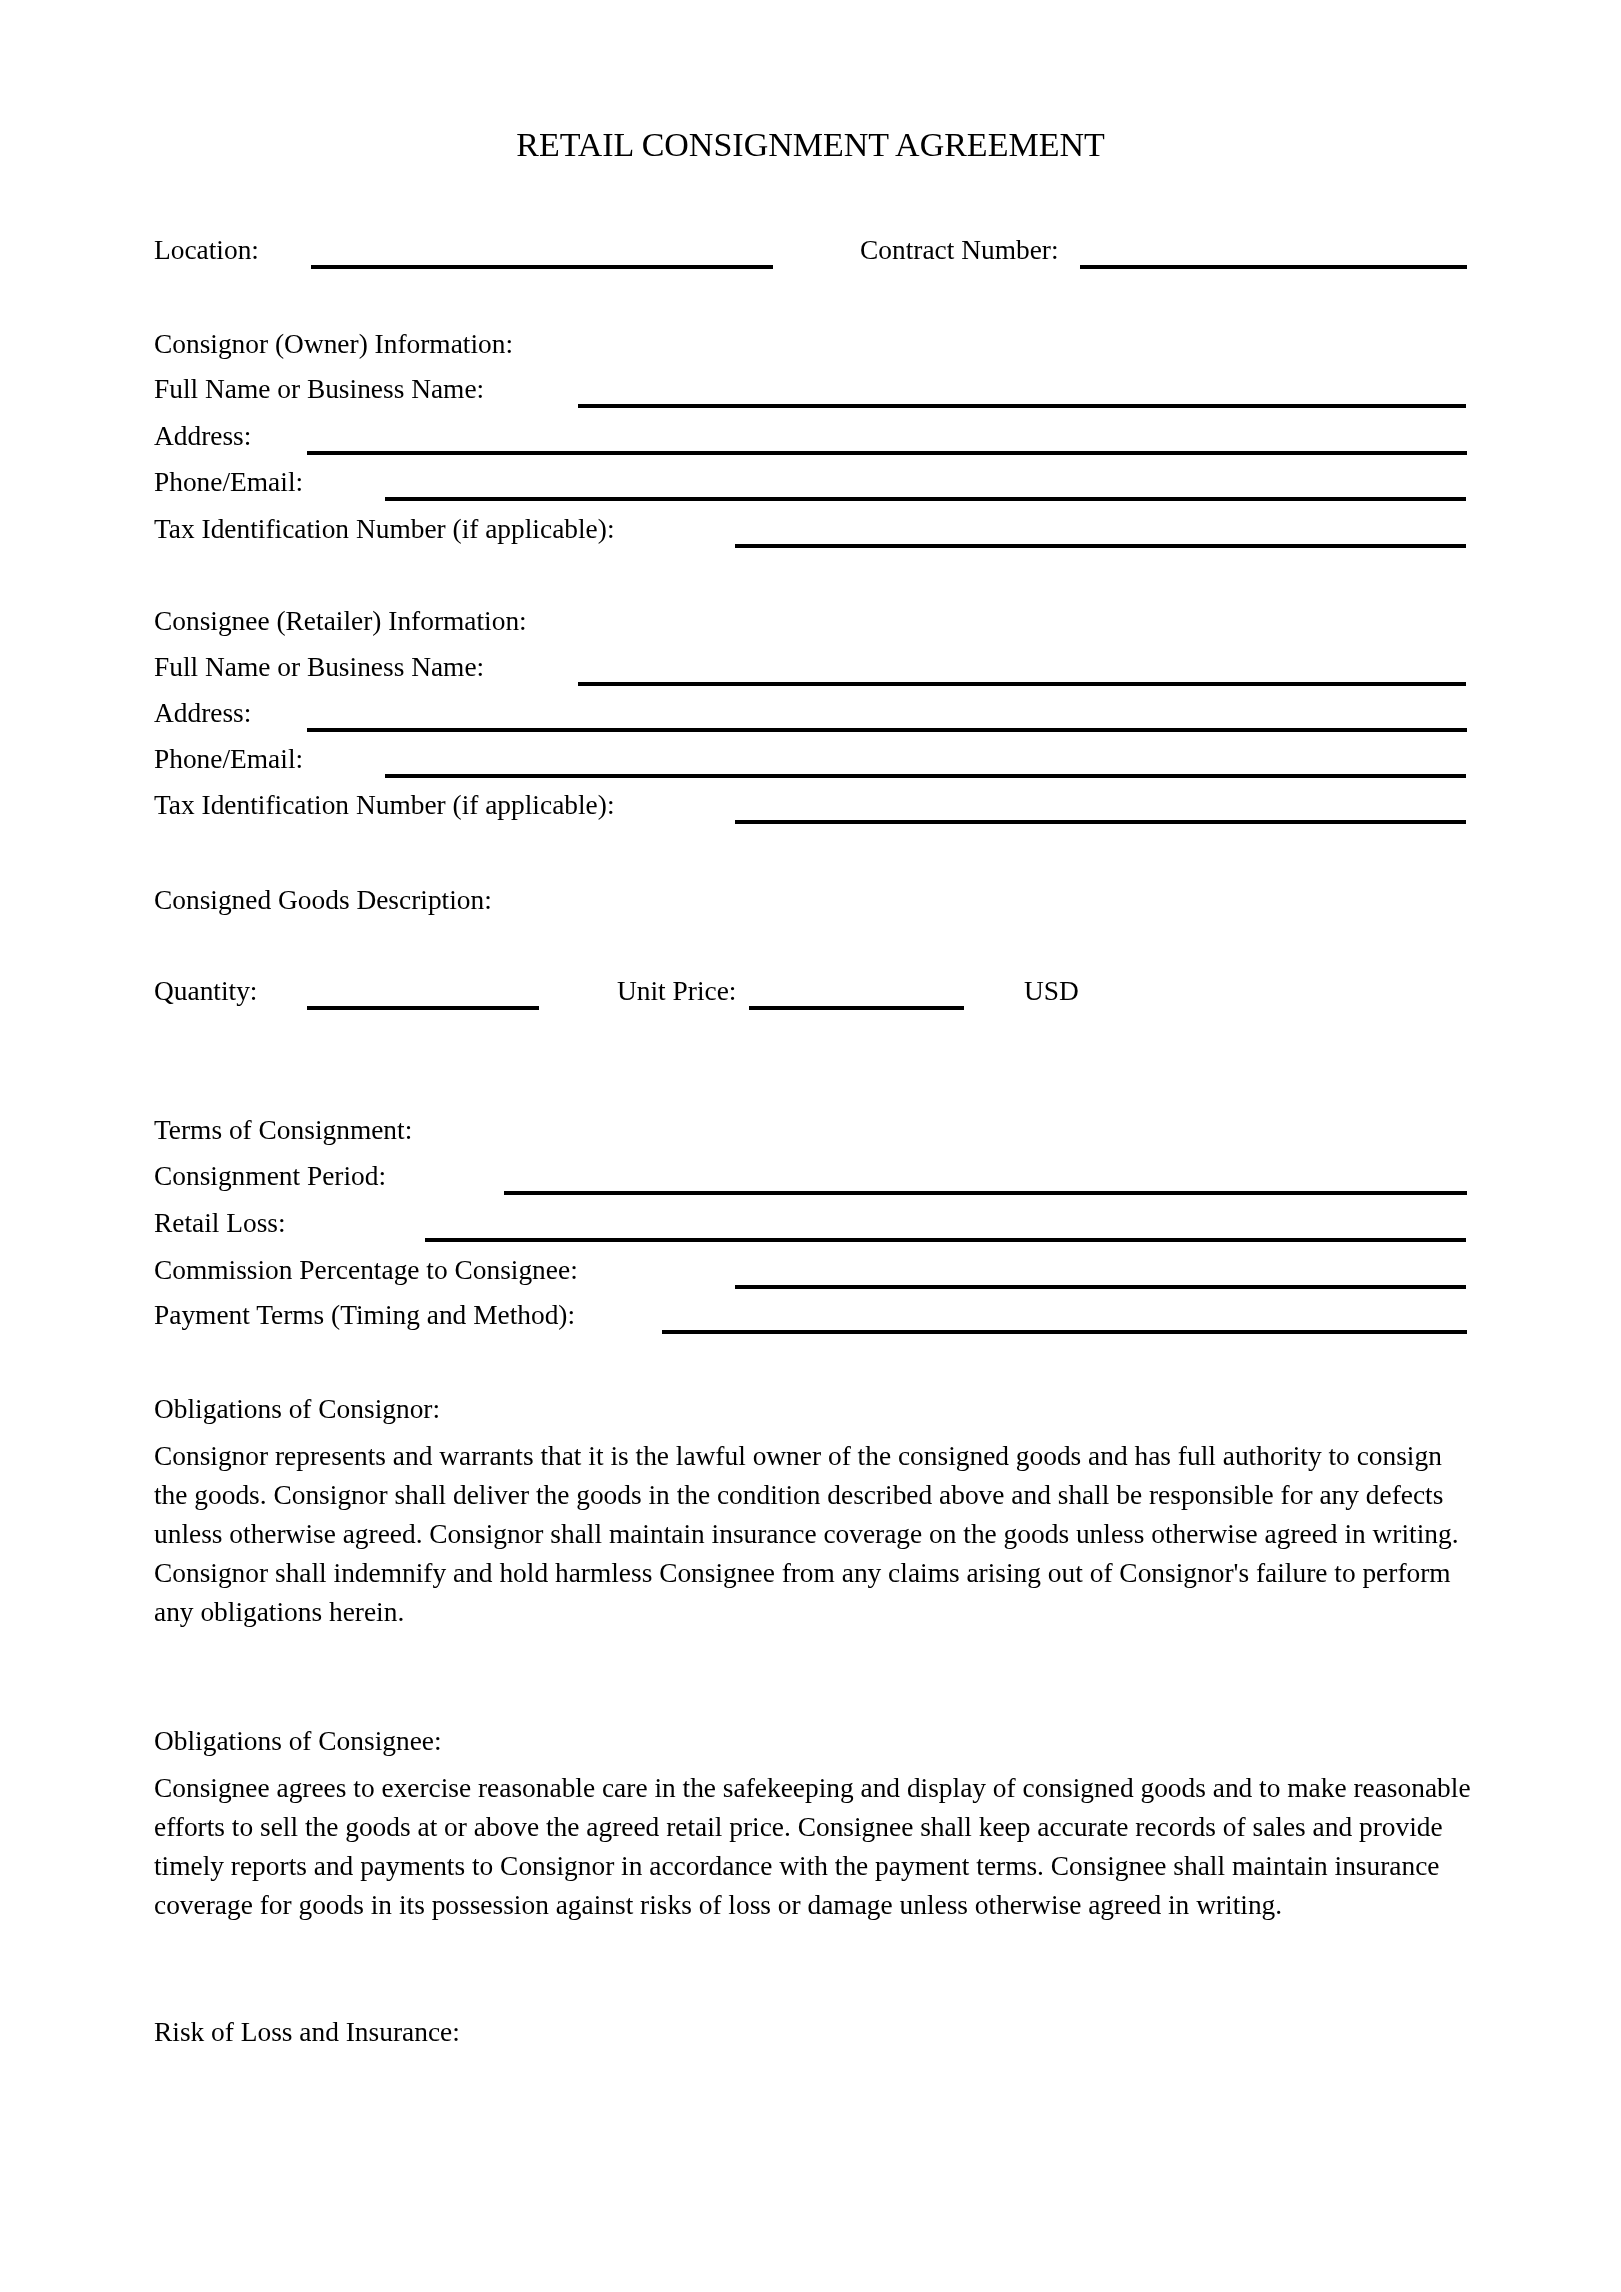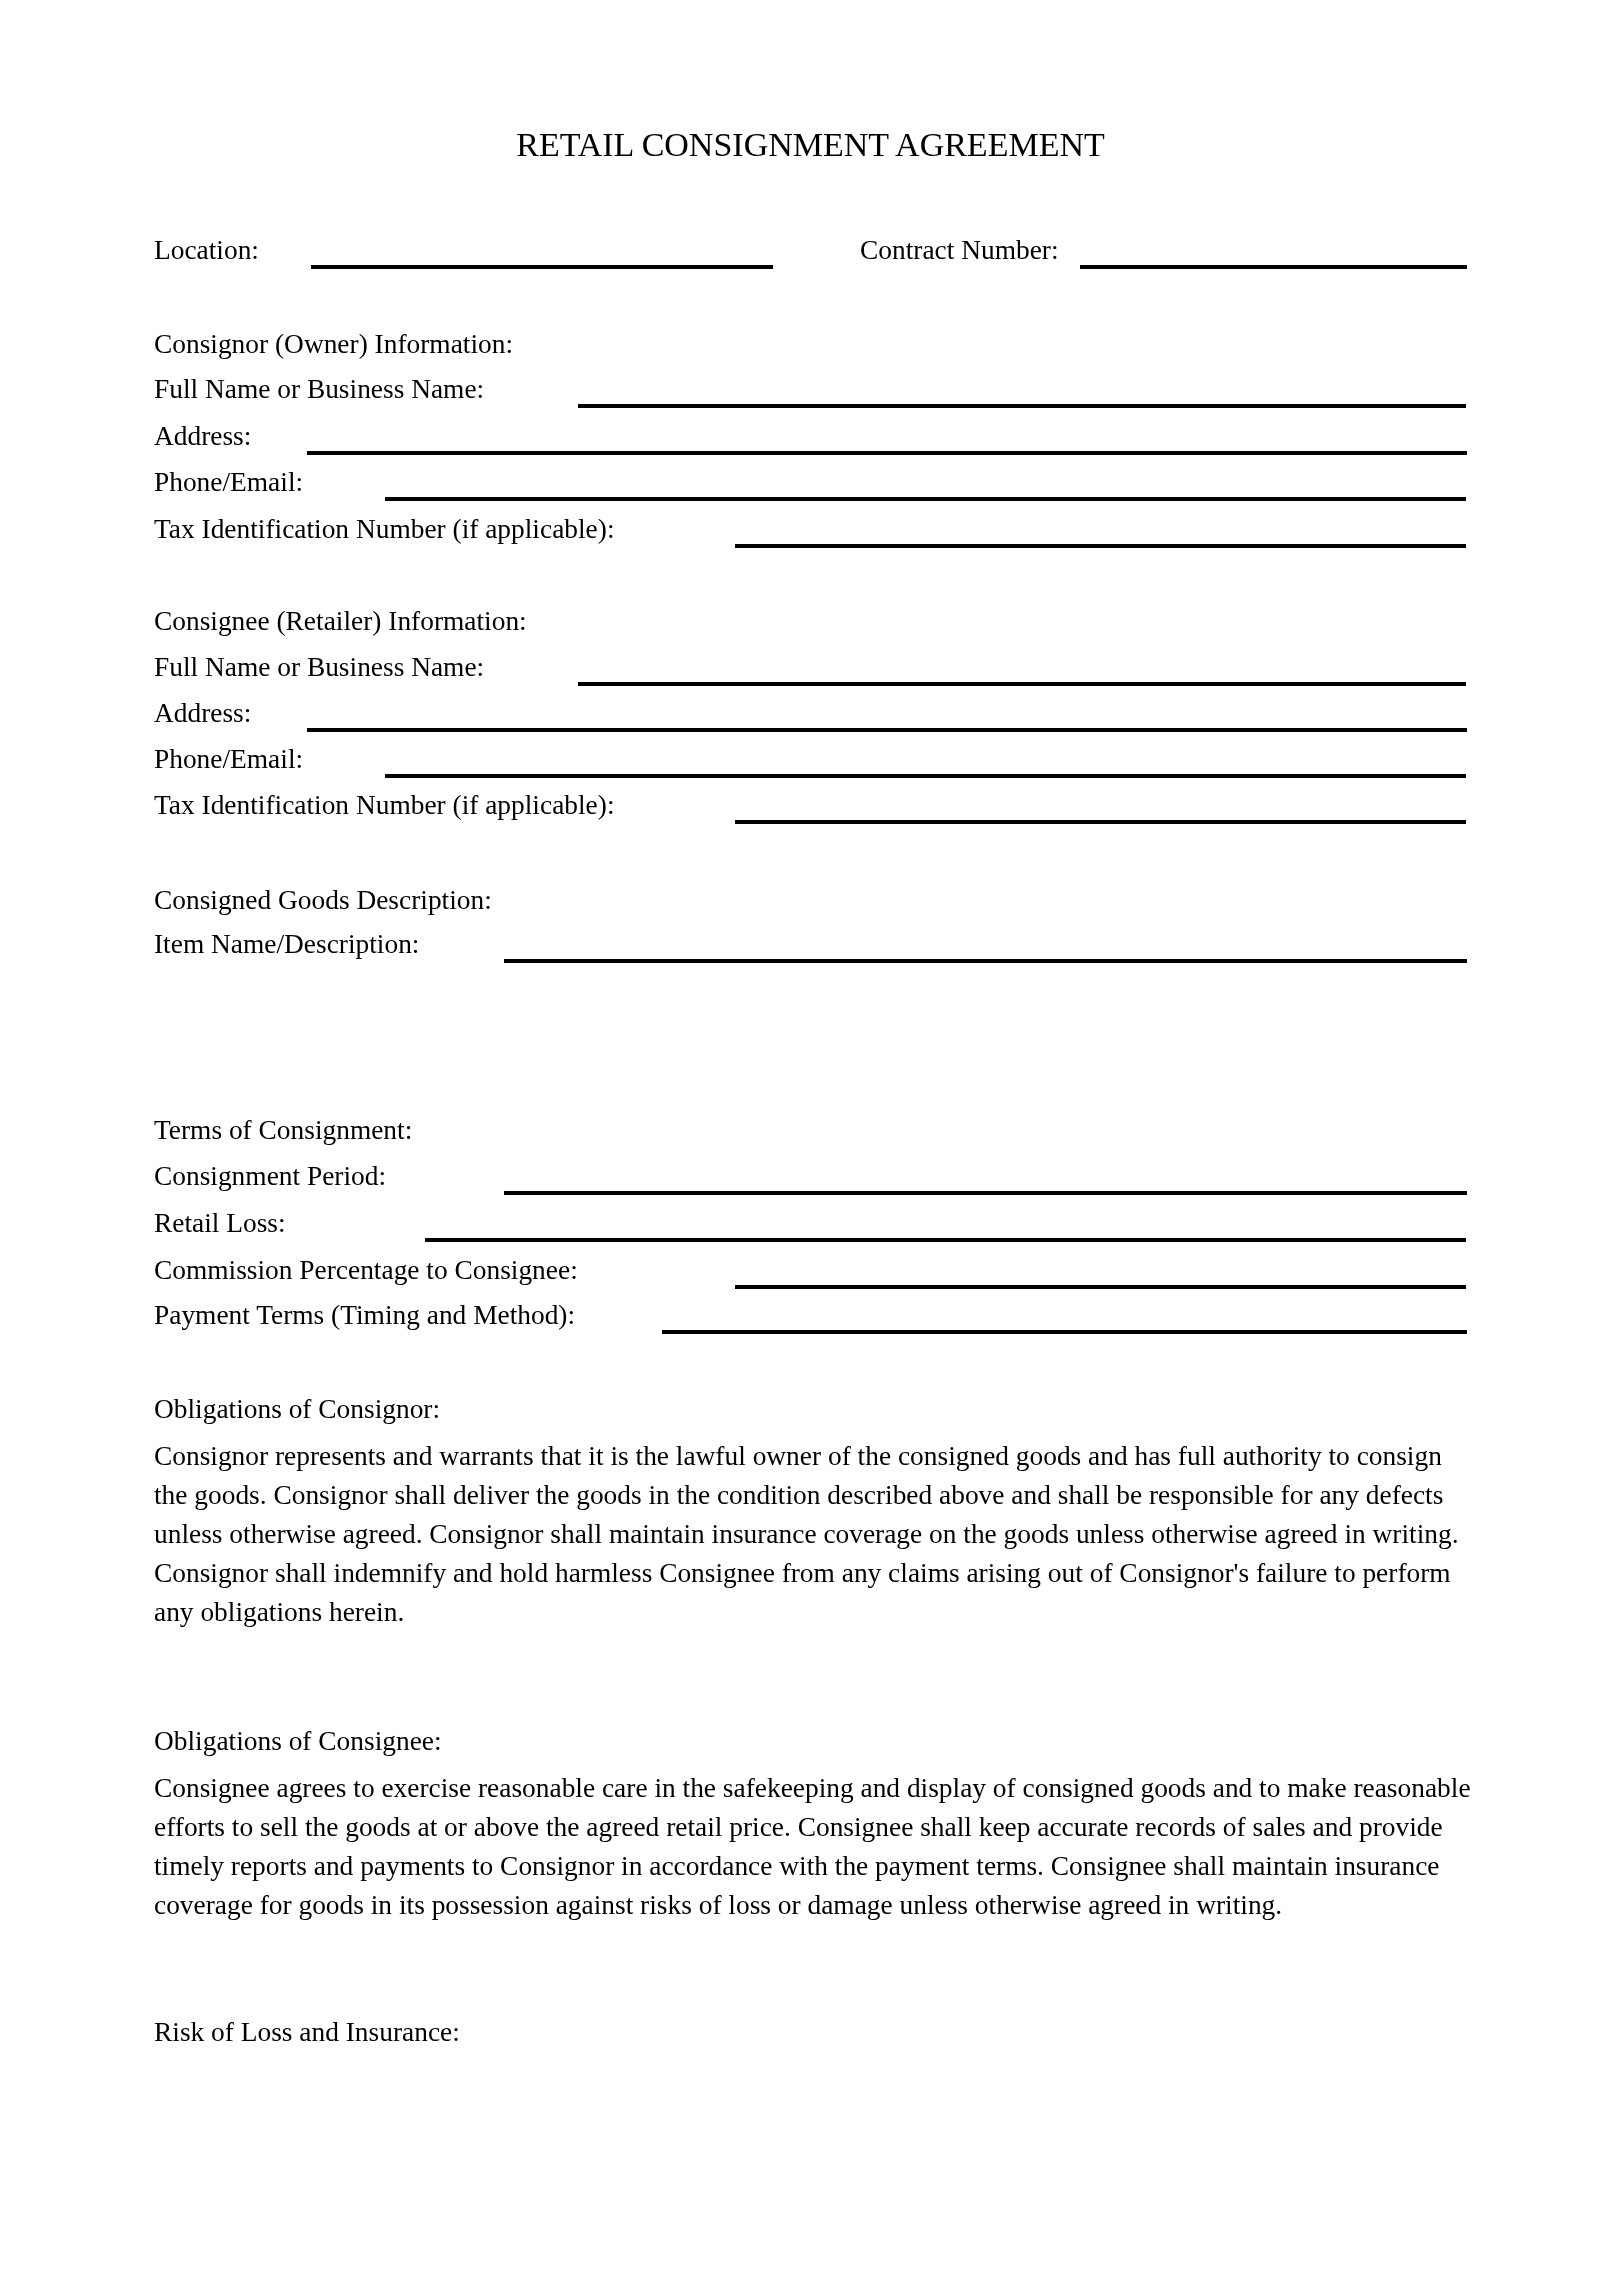--- a/index.html
+++ b/index.html
@@ -114,23 +114,26 @@
     <span class="lbl" style="left:154px">Phone/Email:</span>
     <span class="blank" style="left:385px;width:1081px"></span>
   </div>
   <div class="row" style="top:788px">
     <span class="lbl" style="left:154px">Tax Identification Number (if applicable):</span>
     <span class="blank" style="left:735px;width:731px"></span>
   </div>
 
   <div class="heading" style="top:883px">Consigned Goods Description:</div>
 
-  <div class="row" style="top:927px">
-    <span class="lbl" style="left:154px">Item Name/Description:</span>
-    <span class="blank" style="left:504px;width:963px"></span>
+  <div class="row" style="top:974px">
+    <span class="lbl" style="left:154px">Quantity:</span>
+    <span class="blank" style="left:307px;width:232px"></span>
+    <span class="lbl" style="left:617px">Unit Price:</span>
+    <span class="blank" style="left:749px;width:215px"></span>
+    <span class="lbl" style="left:1024px">USD</span>
   </div>
 
   <div class="heading" style="top:1113px">Terms of Consignment:</div>
 
   <div class="row" style="top:1159px">
     <span class="lbl" style="left:154px">Consignment Period:</span>
     <span class="blank" style="left:504px;width:963px"></span>
   </div>
   <div class="row" style="top:1206px">
     <span class="lbl" style="left:154px">Retail Loss:</span>

